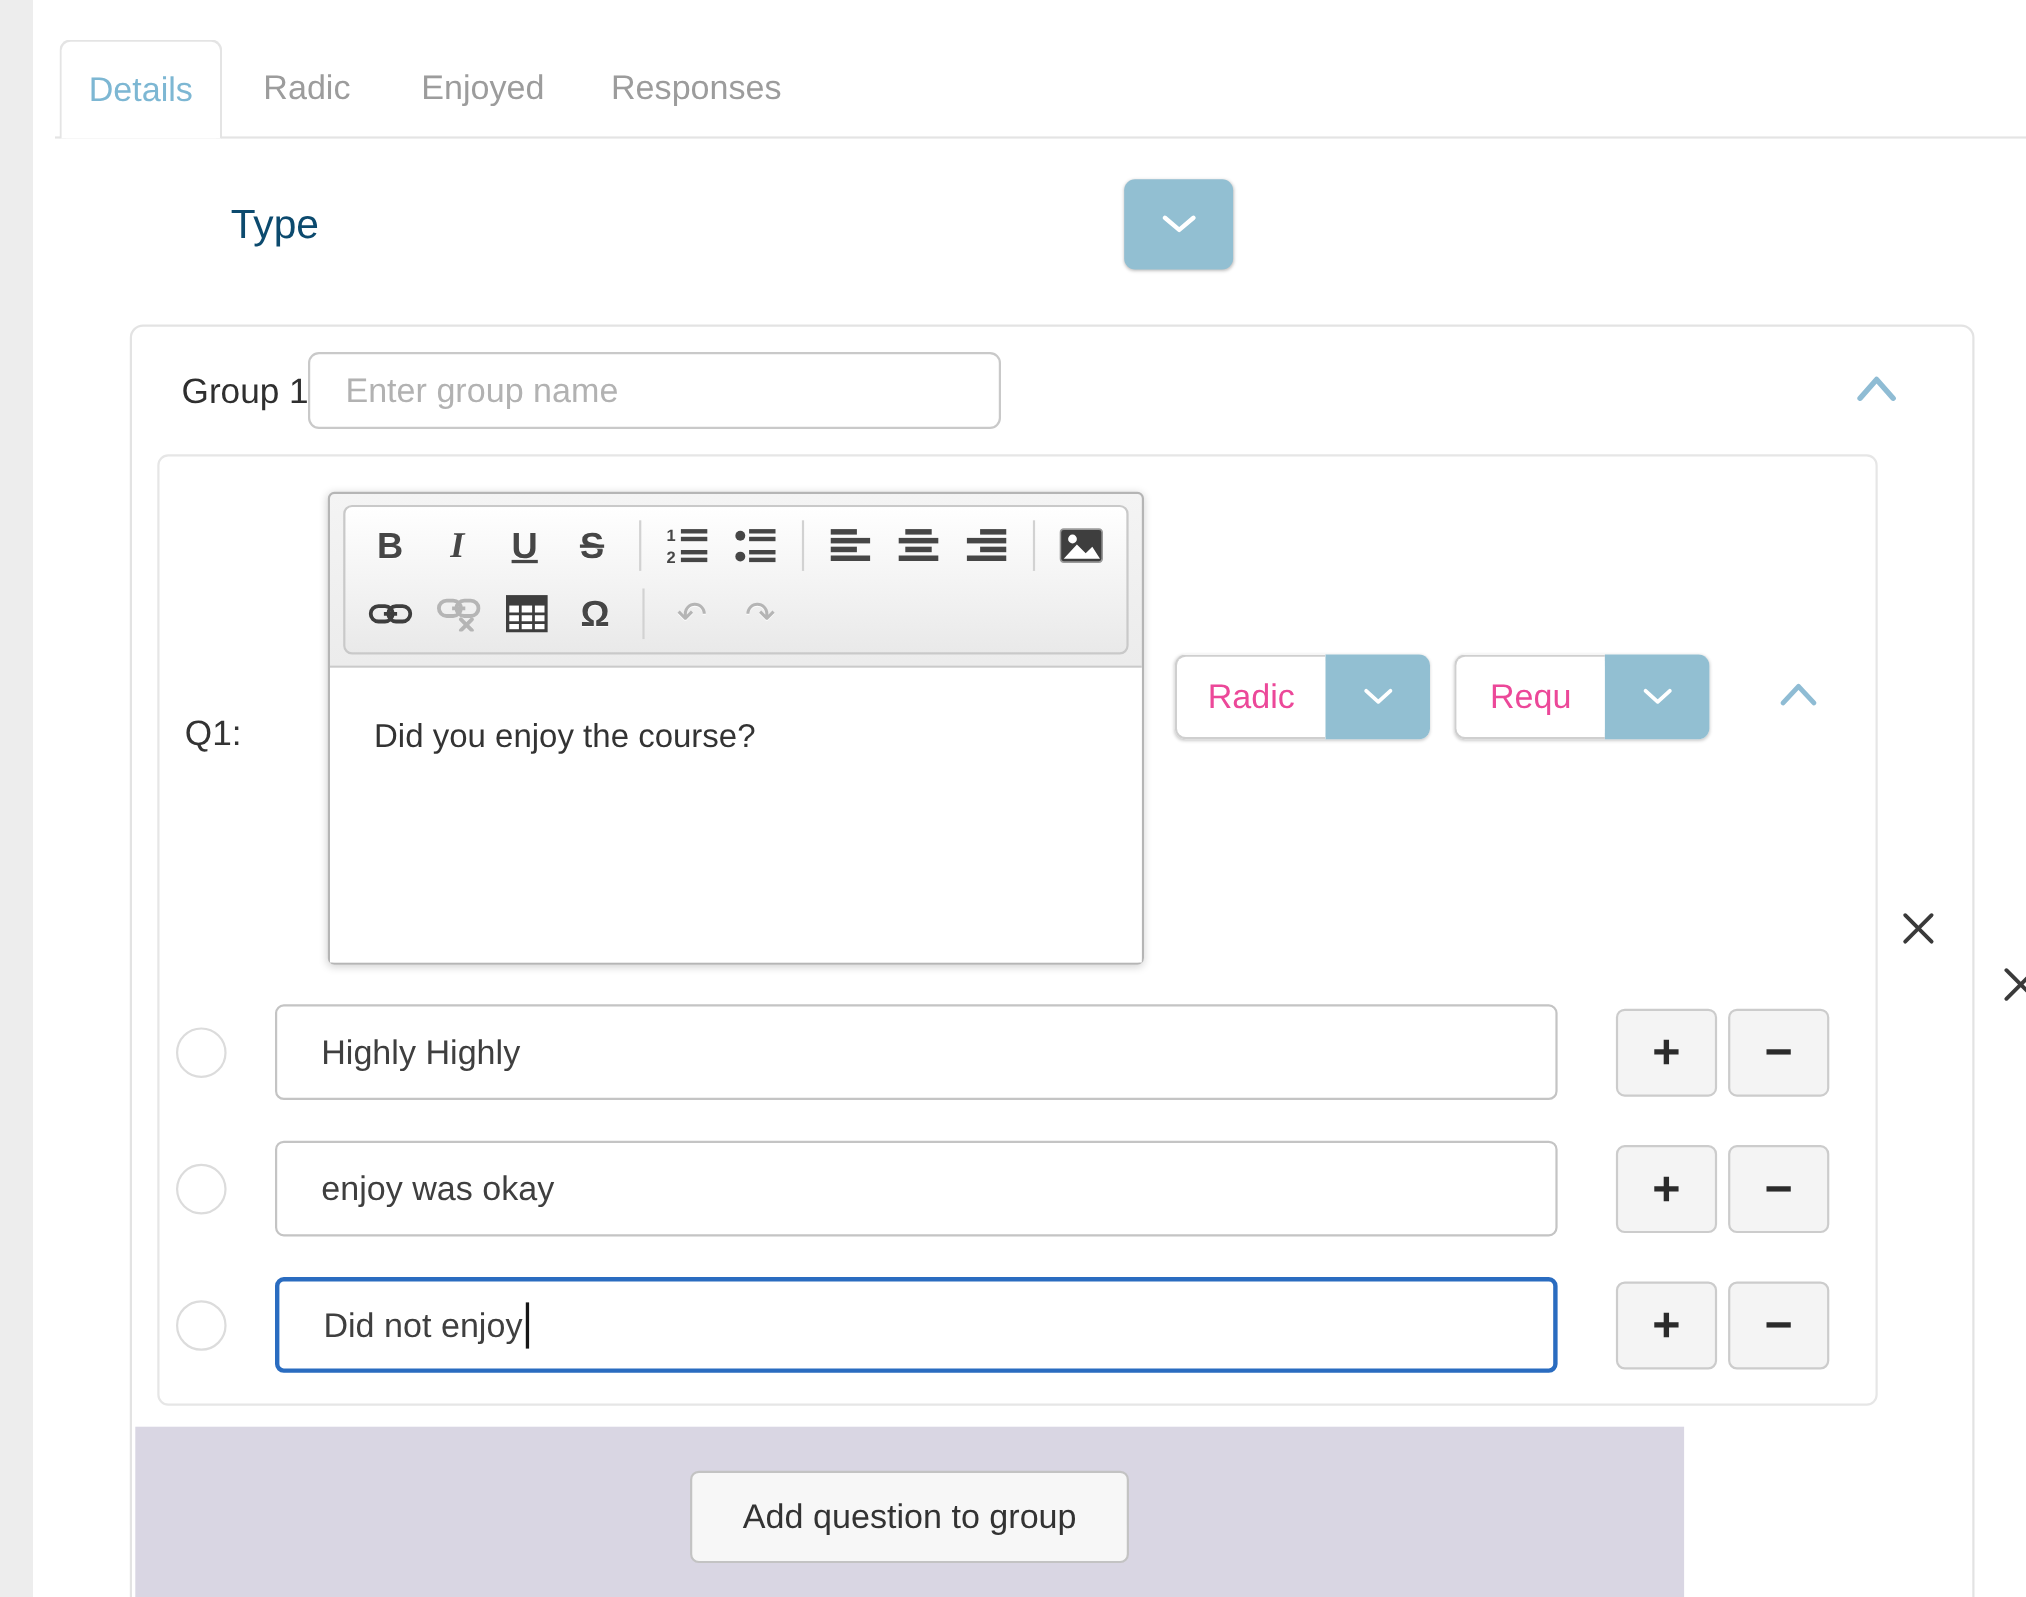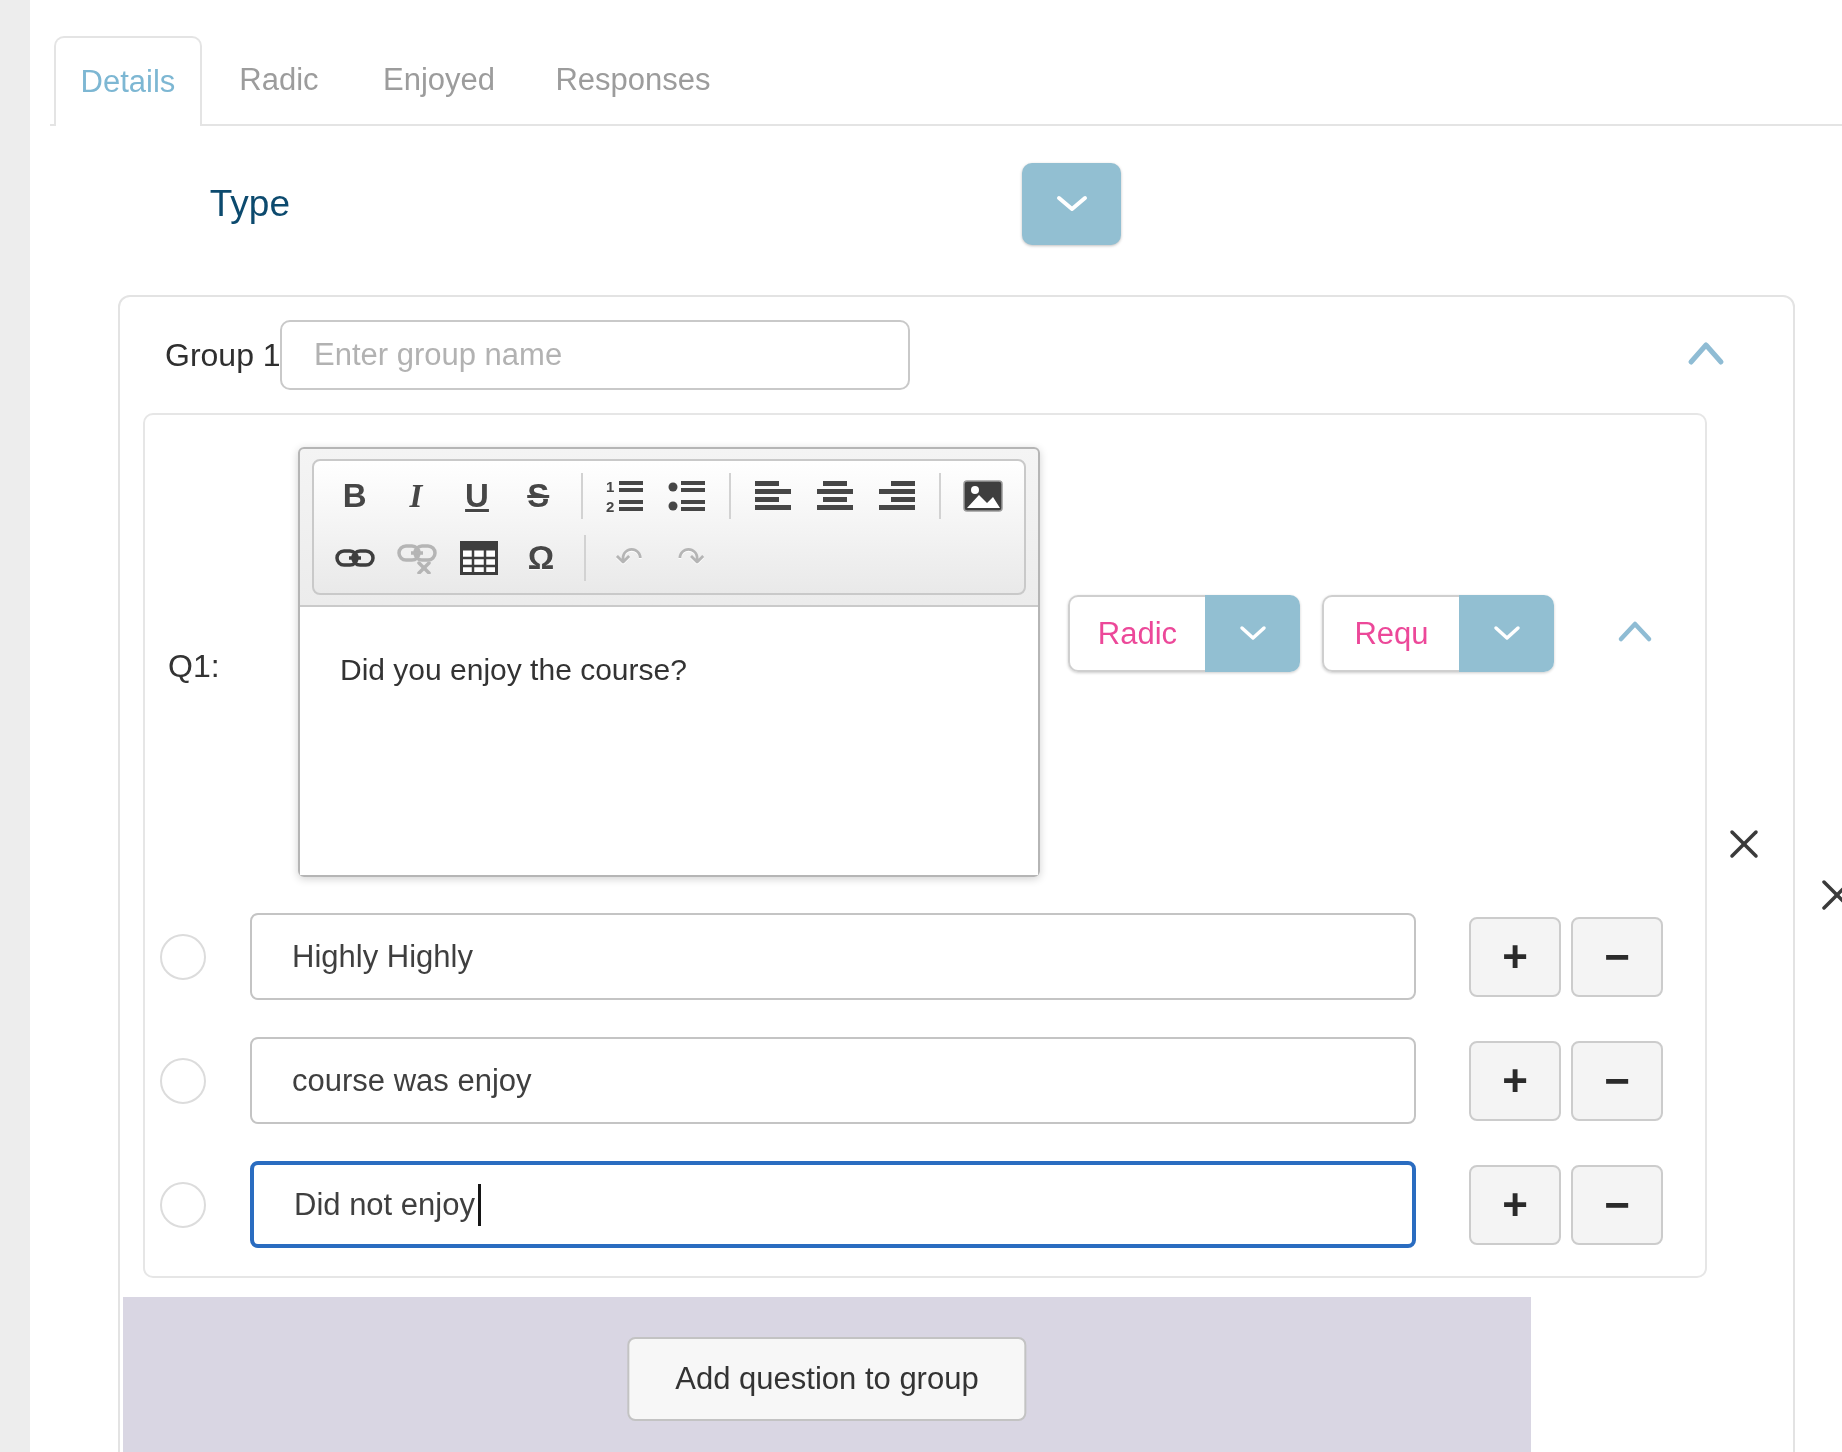--- a/index.html
+++ b/index.html
@@ -326,21 +326,21 @@
         <span>+</span>
       </div>
     <div class="pm-btn pm-remove">
         <span>−</span>
       </div>
   </div>
 
   <div class="opt-row">
     <div class="radio"></div>
     <div class="opt-field">
-        <span class="opt-text">course was enjoy</span>
+        <span class="opt-text">enjoy was okay</span>
       </div>
     <div class="pm-btn pm-add">
         <span>+</span>
       </div>
     <div class="pm-btn pm-remove">
         <span>−</span>
       </div>
   </div>
 
   <div class="opt-row">

